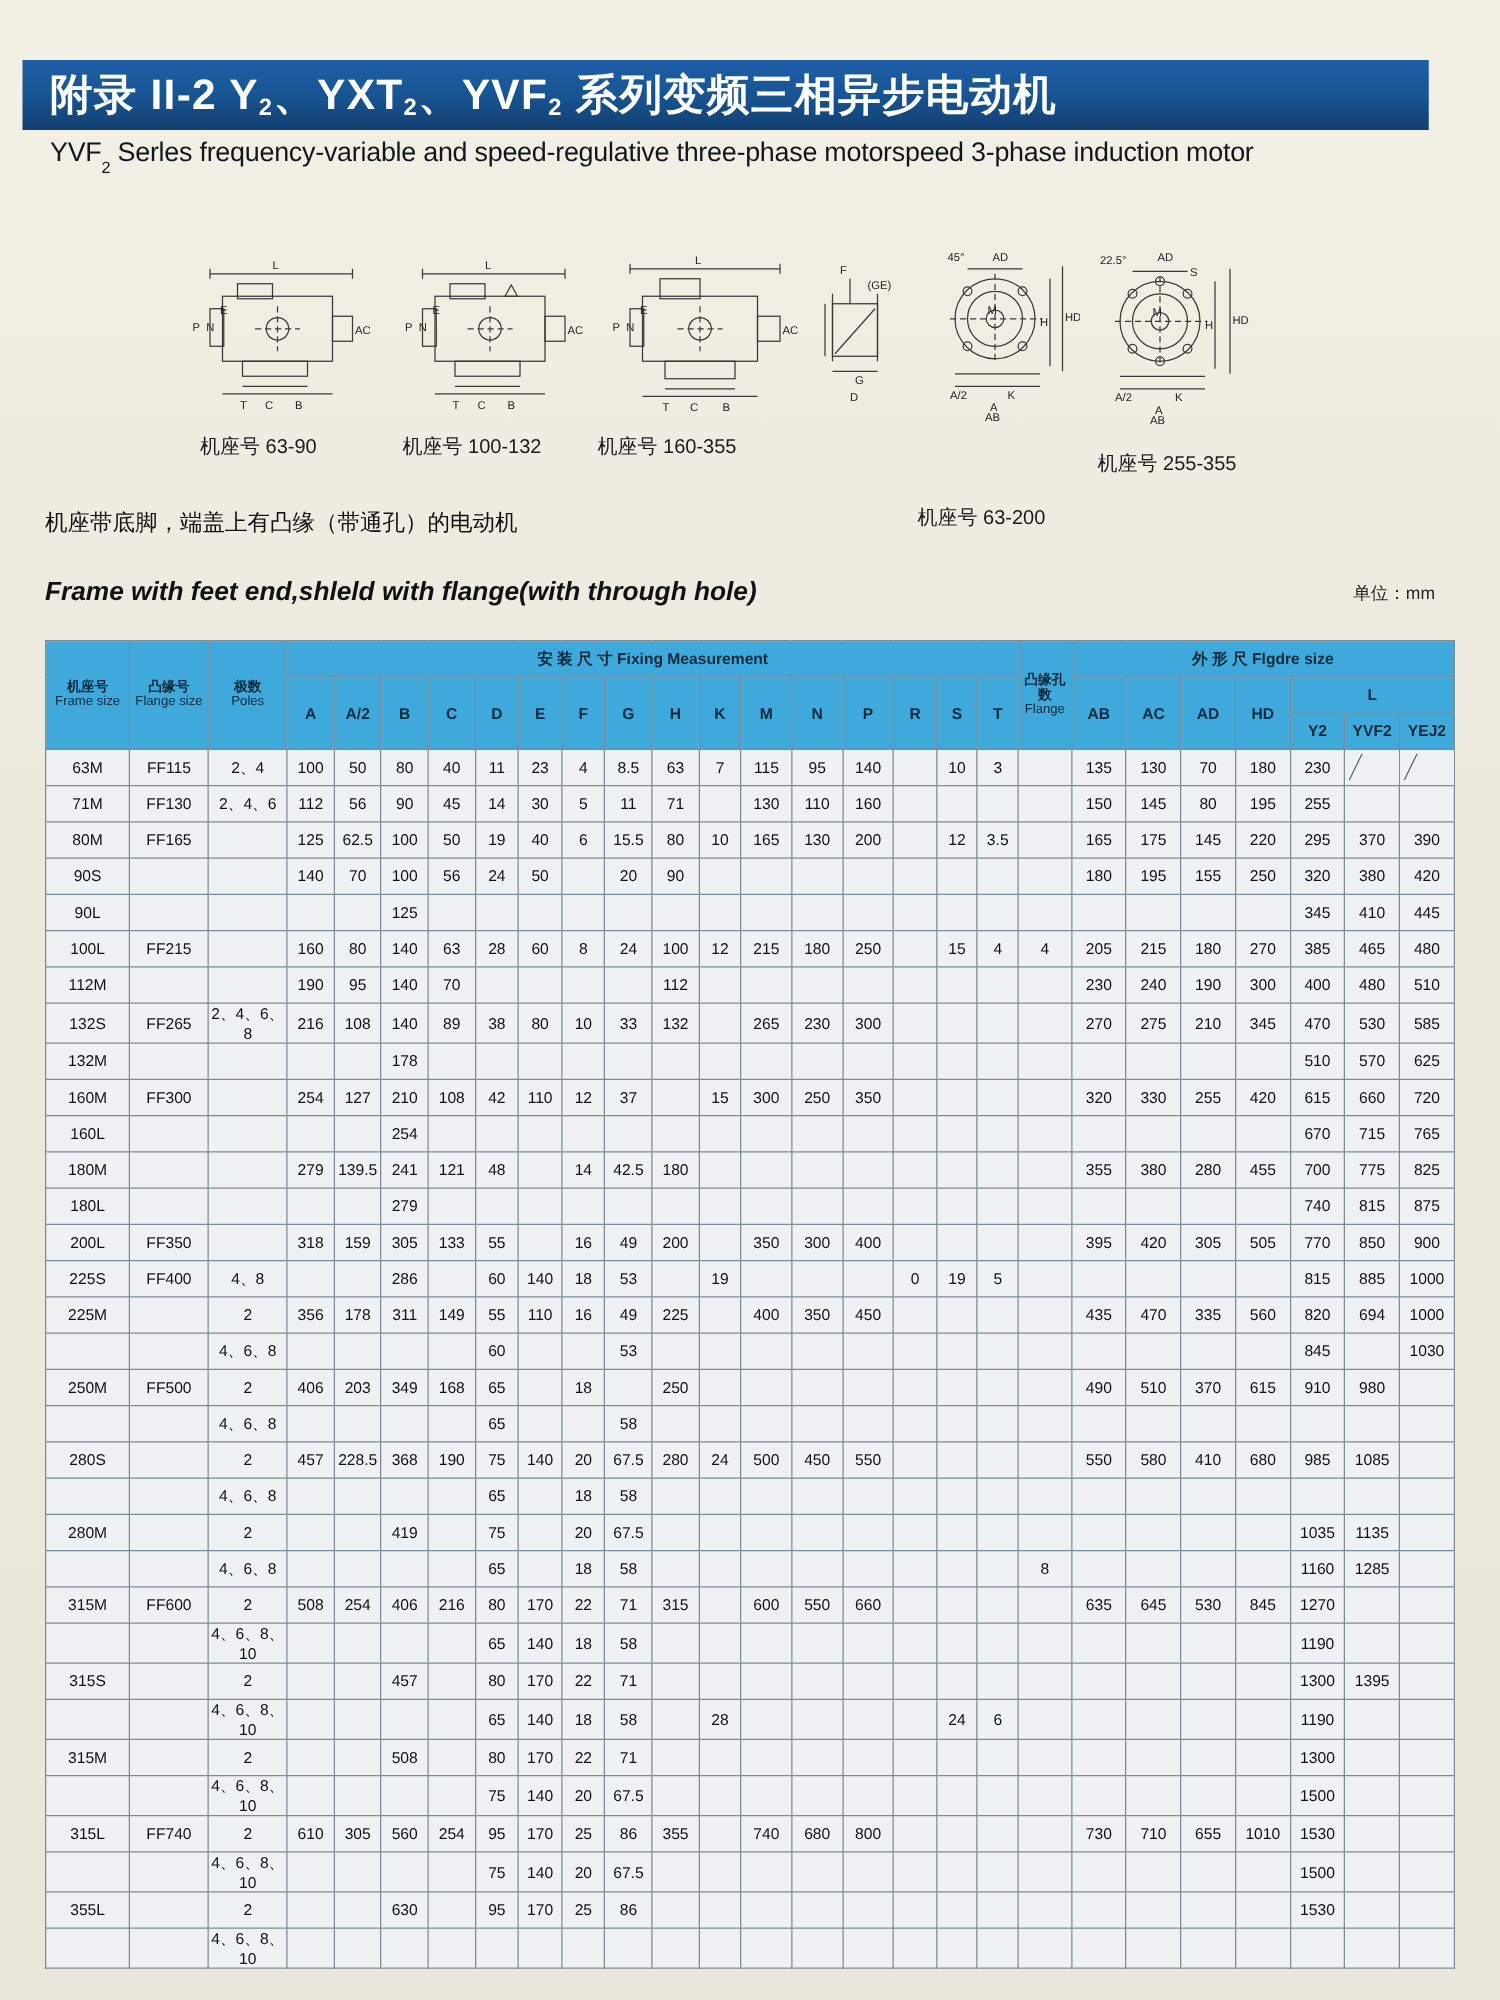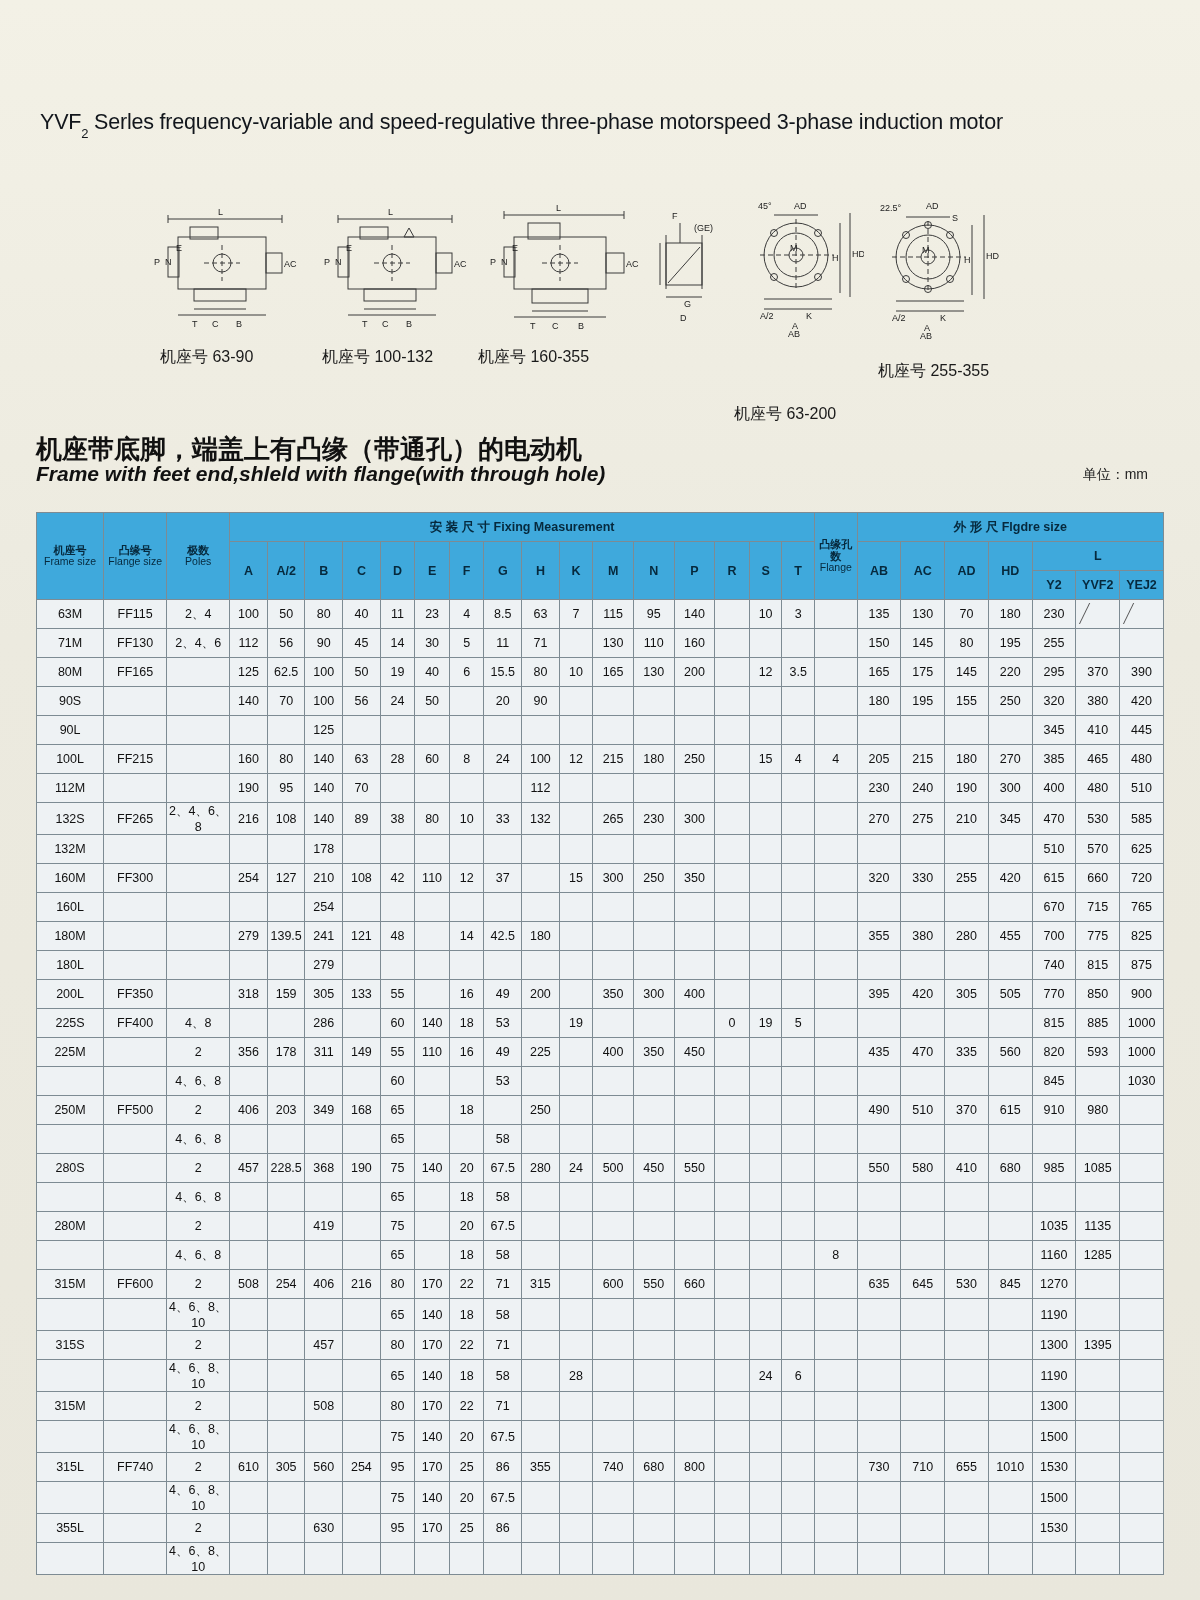--- a/index.html
+++ b/index.html
@@ -33,21 +33,21 @@
   
   .drawings{position:absolute;left:0;top:185px;width:1200px;height:200px;}
   .dwg{position:absolute;}
   .dwg svg{display:block;}
   .dwg-caption{
     position:absolute;font-size:16px;color:#1a1a1a;white-space:nowrap;font-weight:500;
   }
 
   
   .sec-cn{
-    position:absolute;left:36px;top:432px;font-size:26px;font-weight:bold;color:#111;white-space:nowrap;
+    position:absolute;left:36px;top:406px;font-size:18px;font-weight:normal;color:#111;white-space:nowrap;
   }
   .sec-en{
     position:absolute;left:36px;top:462px;font-size:21px;font-weight:bold;color:#111;white-space:nowrap;font-style:italic;
   }
   .unit{
     position:absolute;right:52px;top:466px;font-size:14px;color:#222;
   }
 
   
   .tbl-wrap{position:absolute;left:36px;top:512px;width:1128px;}
@@ -78,20 +78,23 @@
   .slash::after{
     content:"";position:absolute;left:18%;top:12%;width:64%;height:76%;
     border-left:1px solid #555;transform:skewX(-26deg);
   }
 </style>
 </head>
 <body>
 
 <div class="page">
 
+  <div class="title-bar">
+    <div class="t">附录 II-2 Y<sub>2</sub>、YXT<sub>2</sub>、YVF<sub>2</sub> 系列变频三相异步电动机</div>
+  </div>
   <div class="subtitle">YVF<sub>2</sub> Serles frequency-variable and speed-regulative three-phase motorspeed 3-phase induction motor</div>
 
   <div class="drawings">
 
     <div class="dwg" style="left:148px;top:20px;">
       <svg width="165" height="130" viewBox="0 0 165 130">
         <g fill="none" stroke="#3a3a3a" stroke-width="1">
           <rect x="30" y="32" width="88" height="52"></rect>
           <rect x="42" y="22" width="28" height="12"></rect>
           <rect x="20" y="42" width="11" height="30"></rect>
@@ -814,21 +817,21 @@
             <td class="val">450</td>
             <td class="val"></td>
             <td class="val"></td>
             <td class="val"></td>
             <td class="val"></td>
             <td class="val">435</td>
             <td class="val">470</td>
             <td class="val">335</td>
             <td class="val">560</td>
             <td class="val">820</td>
-            <td class="val">593</td>
+            <td class="val">694</td>
             <td class="val">1000</td>
           </tr>
           <tr>
             <td class="frame"></td>
             <td class="flange"></td>
             <td class="val">4、6、8</td>
             <td class="val"></td>
             <td class="val"></td>
             <td class="val"></td>
             <td class="val"></td>

